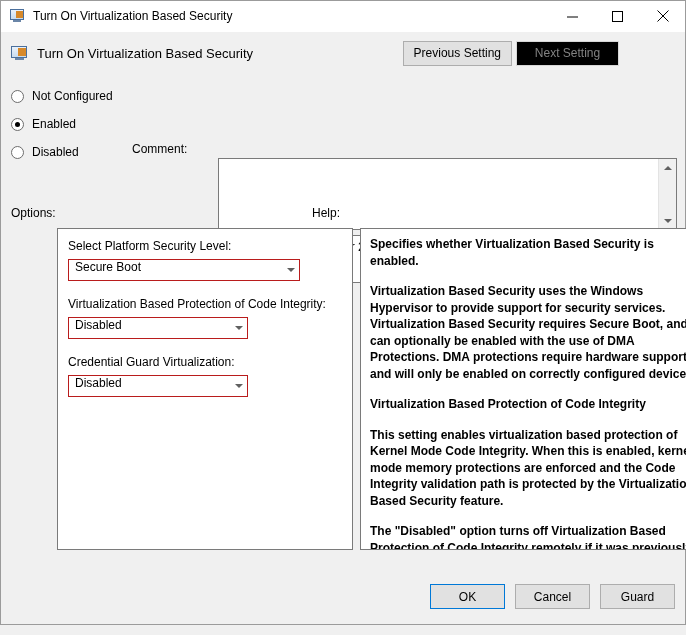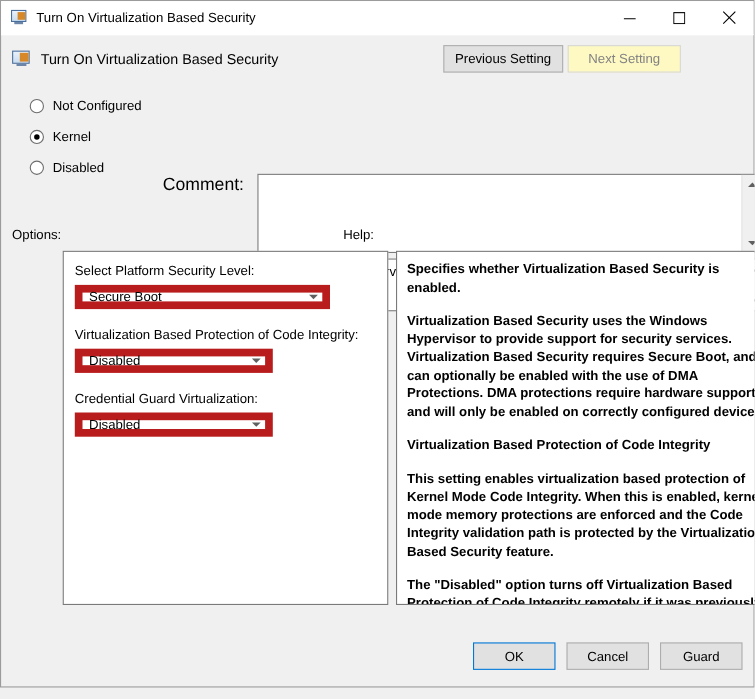--- a/index.html
+++ b/index.html
@@ -129,36 +129,35 @@
     border: 1px solid #adadad;
     color: #000;
     height: 25px;
     min-width: 103px;
     padding: 0 10px;
     box-sizing: border-box;
     cursor: default;
   }
   .btn.disabled {
     color: #838383;
-    background: #fef9c3;
+    background: #000000;
     border-color: #d7d7d7;
   }
   .nav-buttons {
     display: flex;
     gap: 4px;
     flex: 0 0 auto;
     margin-right: 56px;
   }
   
   .topsection {
     padding: 0 10px;
     flex: 0 0 auto;
     position: relative;
     height: 130px;
-    margin-left: 16px;
   }
   .radio-col {
     position: absolute;
     left: 10px;
     top: 8px;
     width: 120px;
   }
   .radio-row {
     display: flex;
     align-items: center;
@@ -180,22 +179,22 @@
     position: absolute;
     left: 3px; top: 3px;
     width: 5px; height: 5px;
     border-radius: 50%;
     background: #000;
   }
   .radio-label { font-size: 12px; }
   .label-comment {
     position: absolute;
     left: 131px;
-    top: 86px;
-    font-size: 16px;
+    top: 68px;
+    font-size: 12px;
   }
   .label-supported {
     position: absolute;
     left: 131px;
     top: 163px;
     font-size: 12px;
   }
   .textbox {
     position: absolute;
     background: #fff;
@@ -328,26 +327,25 @@
     height: 128px;
     background: #cdcdcd;
   }
   .opt-label {
     font-size: 12px;
     margin-bottom: 6px;
   }
   .combo {
     position: relative;
     height: 22px;
-    border: 7px solid #b91c1c;
+    border: 1px solid #b91c1c;
     background: #fff;
     box-sizing: border-box;
     margin-bottom: 16px;
     display: flex;
-    align-items: center;
   }
   .combo .val {
     padding-left: 6px;
     font-size: 12px;
     flex: 1 1 auto;
     white-space: nowrap;
     overflow: hidden;
   }
   .combo .arrowbox {
     width: 17px;
@@ -426,21 +424,21 @@
   </div>
 
   <div class="topsection">
     <div class="radio-col">
       <div class="radio-row">
         <span class="radio"></span>
         <span class="radio-label">Not Configured</span>
       </div>
       <div class="radio-row">
         <span class="radio checked"></span>
-        <span class="radio-label">Kernel</span>
+        <span class="radio-label">Enabled</span>
       </div>
       <div class="radio-row">
         <span class="radio"></span>
         <span class="radio-label">Disabled</span>
       </div>
     </div>
 
     <div class="label-comment">Comment:</div>
     <div class="textbox" id="comment-box">
       <div class="content"></div>

